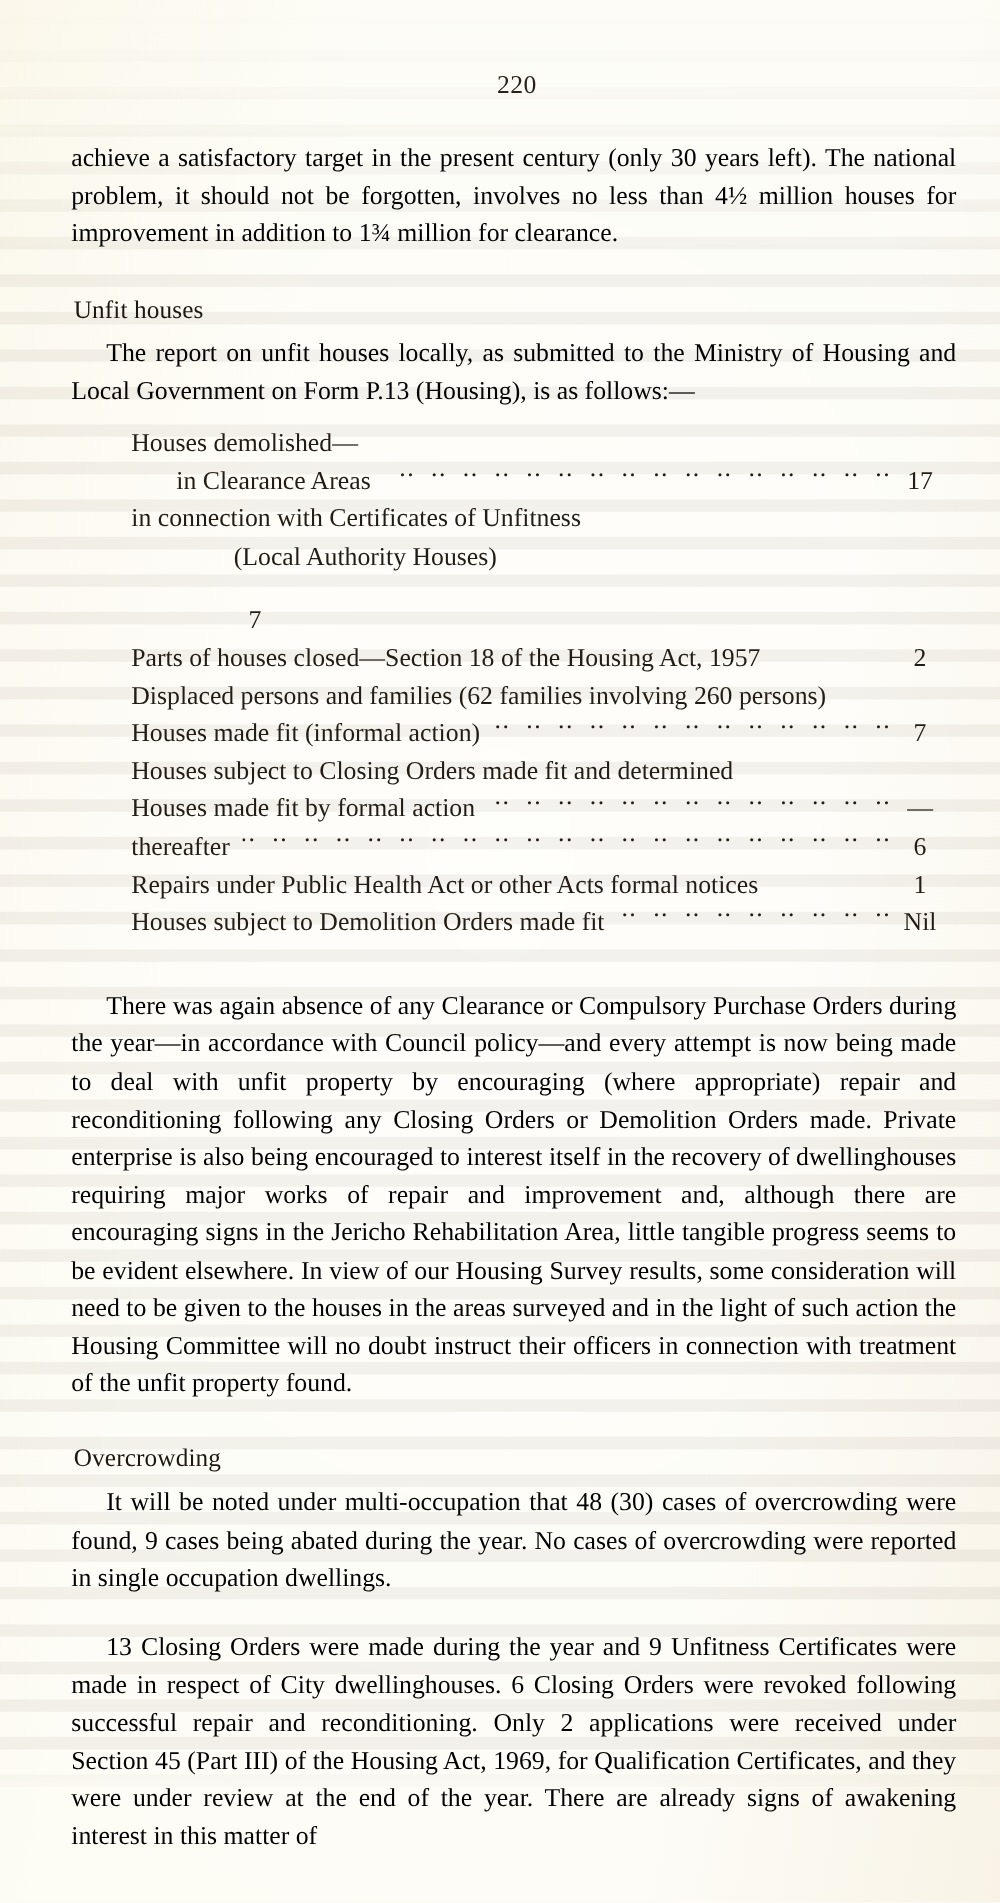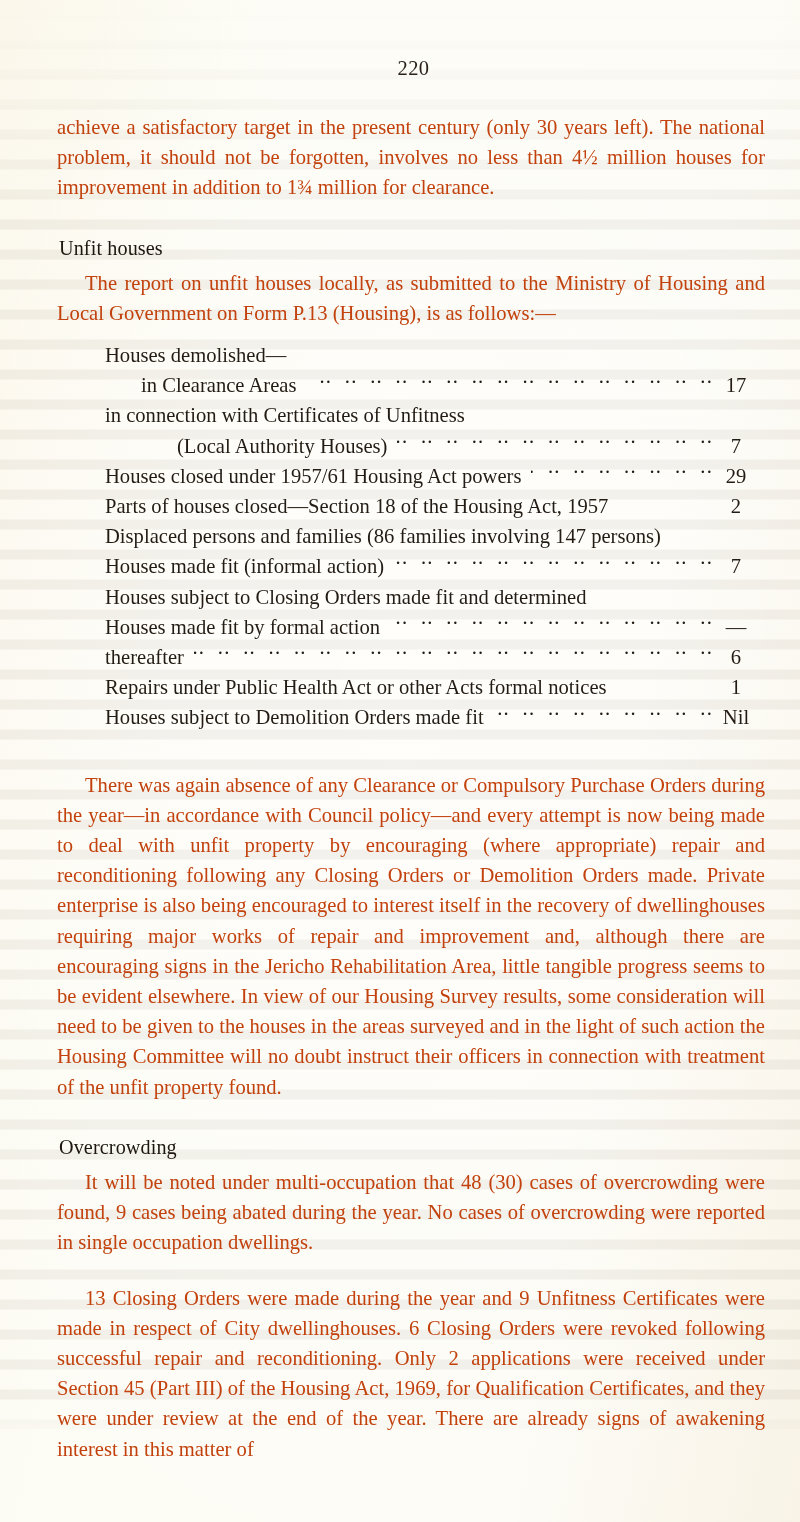--- a/index.html
+++ b/index.html
@@ -68,21 +68,21 @@
     right: 35px;
     top: 112px;
   }
 
   p.body {
     margin: 0;
     font-size: 20.6px;
     line-height: 30.2px;
     text-align: justify;
     text-justify: inter-word;
-    color: #c2410c;
+    color: #000000;
     hyphens: none;
   }
   p.body.indent { text-indent: 28px; }
   p.body.flush  { text-indent: 0; }
 
   h2.section {
     margin: 2px;
     font-size: 20.2px;
     line-height: 30px;
     font-weight: normal;
@@ -125,21 +125,21 @@
     color: #231c14;
   }
   .stat-leader.empty::before { content: ""; }
   .stat-value {
     flex: 0 0 auto;
     text-align: center;
     min-width: 34px;
   }
   .lvl1 { padding-left: 36px; }
   .lvl2 { padding-left: 72px; }
-  .lvl3 { padding-left: 108px; }
+  .lvl3 { padding-left: 108px; flex-direction: column; }
 
   .no-leader .stat-leader::before { content: ""; }
 </style>
 </head>
 <body>
 
 <div class="paper"></div>
 <div class="bleed"></div>
 
 <div class="page">
@@ -170,32 +170,27 @@
         <li class="stat-row lvl1 no-leader">
           <span class="stat-label">in connection with Certificates of Unfitness</span>
           <span class="stat-leader empty"></span>
           <span class="stat-value"></span>
         </li>
         <li class="stat-row lvl3">
           <span class="stat-label">(Local Authority Houses)</span>
           <span class="stat-leader"></span>
           <span class="stat-value">7</span>
         </li>
-        <li class="stat-row lvl1">
-          <span class="stat-label">Houses closed under 1957/61 Housing Act powers</span>
-          <span class="stat-leader"></span>
-          <span class="stat-value">29</span>
-        </li>
         <li class="stat-row lvl1 no-leader">
           <span class="stat-label">Parts of houses closed—Section 18 of the Housing Act, 1957</span>
           <span class="stat-leader empty"></span>
           <span class="stat-value">2</span>
         </li>
         <li class="stat-row lvl1 no-leader">
-          <span class="stat-label">Displaced persons and families (86 families involving 147 persons)</span>
+          <span class="stat-label">Displaced persons and families (62 families involving 260 persons)</span>
           <span class="stat-leader empty"></span>
           <span class="stat-value"></span>
         </li>
         <li class="stat-row lvl1">
           <span class="stat-label">Houses made fit (informal action)</span>
           <span class="stat-leader"></span>
           <span class="stat-value">7</span>
         </li>
         <li class="stat-row lvl1 no-leader">
           <span class="stat-label">Houses subject to Closing Orders made fit and determined</span>

